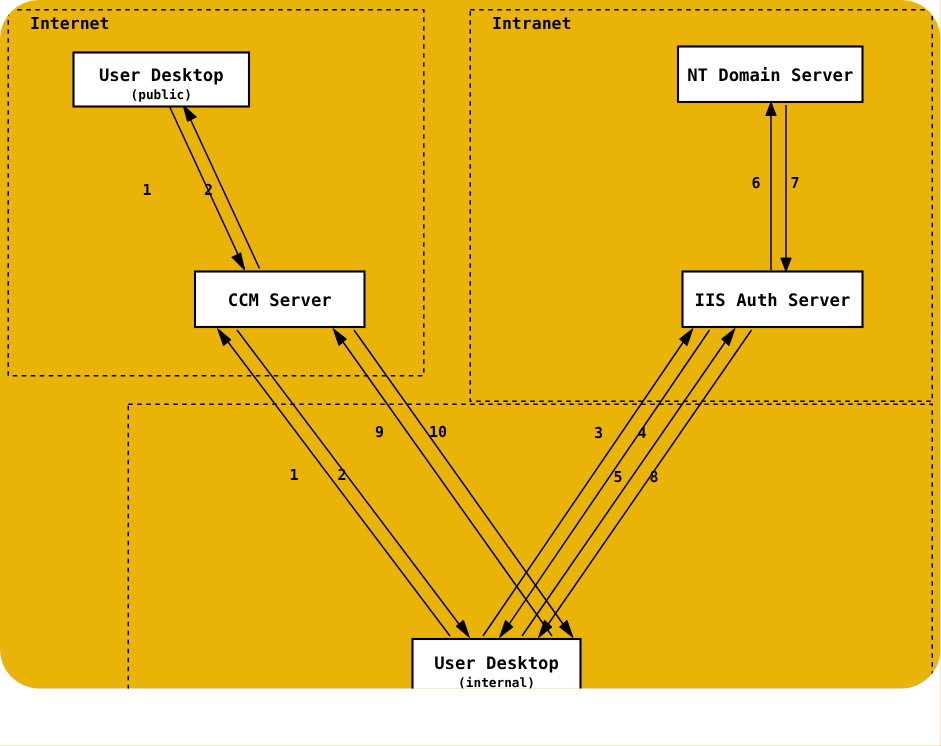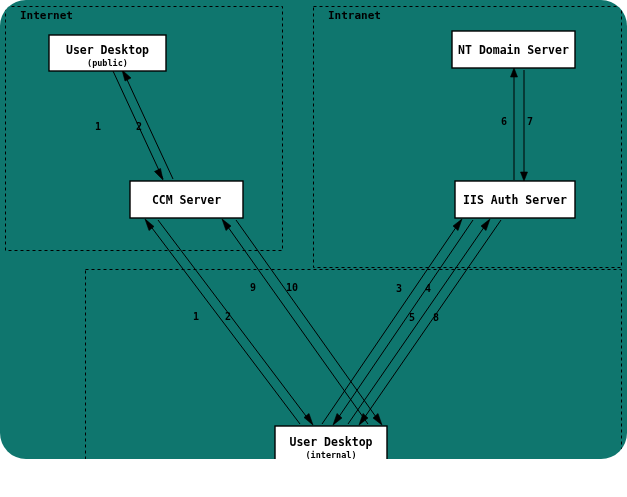--- a/index.html
+++ b/index.html
@@ -10,21 +10,21 @@
   body {
     width: 627px;
     height: 497px;
     font-family: "DejaVu Sans Mono", monospace;
   }
   #diagram-root {
     position: relative;
     width: 627px;
     height: 459px;
     overflow: hidden;
-    background: #0f766e;
+    background: #eab308;
     border-radius: 26px;
   }
   svg#diagram-svg {
     position: absolute;
     left: 0;
     top: 0;
     width: 627px;
     height: 497px;
   }
   .zone-rect {

